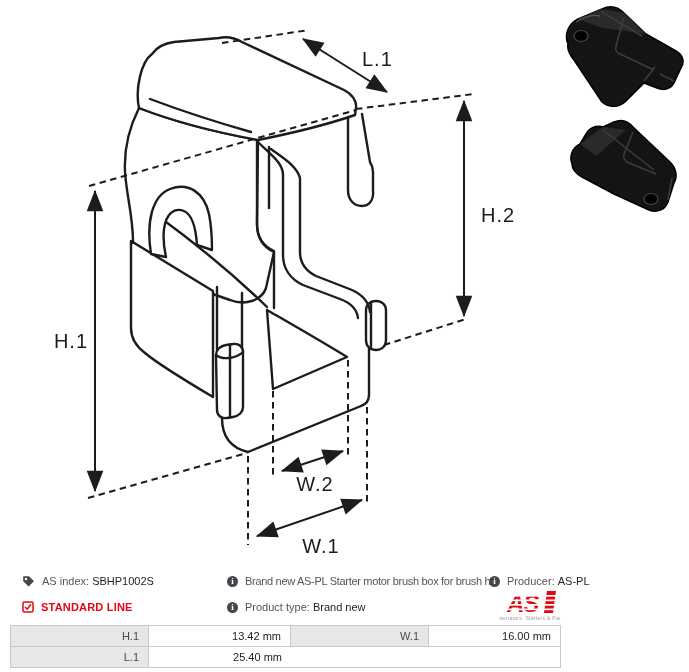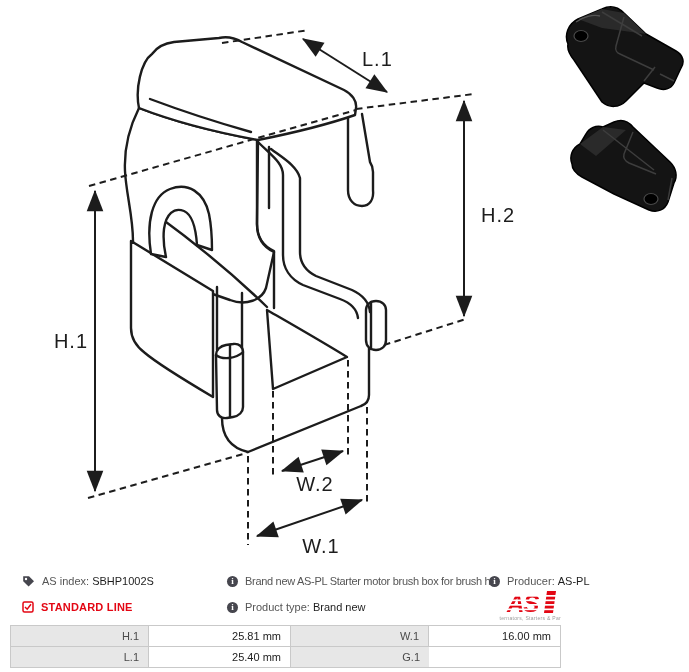--- a/index.html
+++ b/index.html
@@ -192,24 +192,23 @@
     <rect x="4" y="6" width="54" height="1.7" fill="#fff"></rect>
     <rect x="4" y="10.5" width="54" height="1.7" fill="#fff"></rect>
     <rect x="4" y="15" width="54" height="1.7" fill="#fff"></rect>
     <rect x="4" y="19.5" width="54" height="1.7" fill="#fff"></rect>
     <text x="31" y="31" font-size="5" fill="#9a9a9a" text-anchor="middle" letter-spacing="0.3">Alternators, Starters &amp; Parts</text>
   </svg>
 
   <div class="dimtable">
     <div class="trow">
       <div class="tcell lab">H.1</div>
-      <div class="tcell val v1">25.81 mm</div>
+      <div class="tcell val v1">13.42 mm</div>
       <div class="tcell lab l2">W.1</div>
       <div class="tcell val v2">16.00 mm</div>
     </div>
     <div class="trow">
       <div class="tcell lab">L.1</div>
       <div class="tcell val v1">25.40 mm</div>
-      <div class="tcell lab l2">G.1</div>
     </div>
   </div>
 
 </div>
 
 </body></html>

